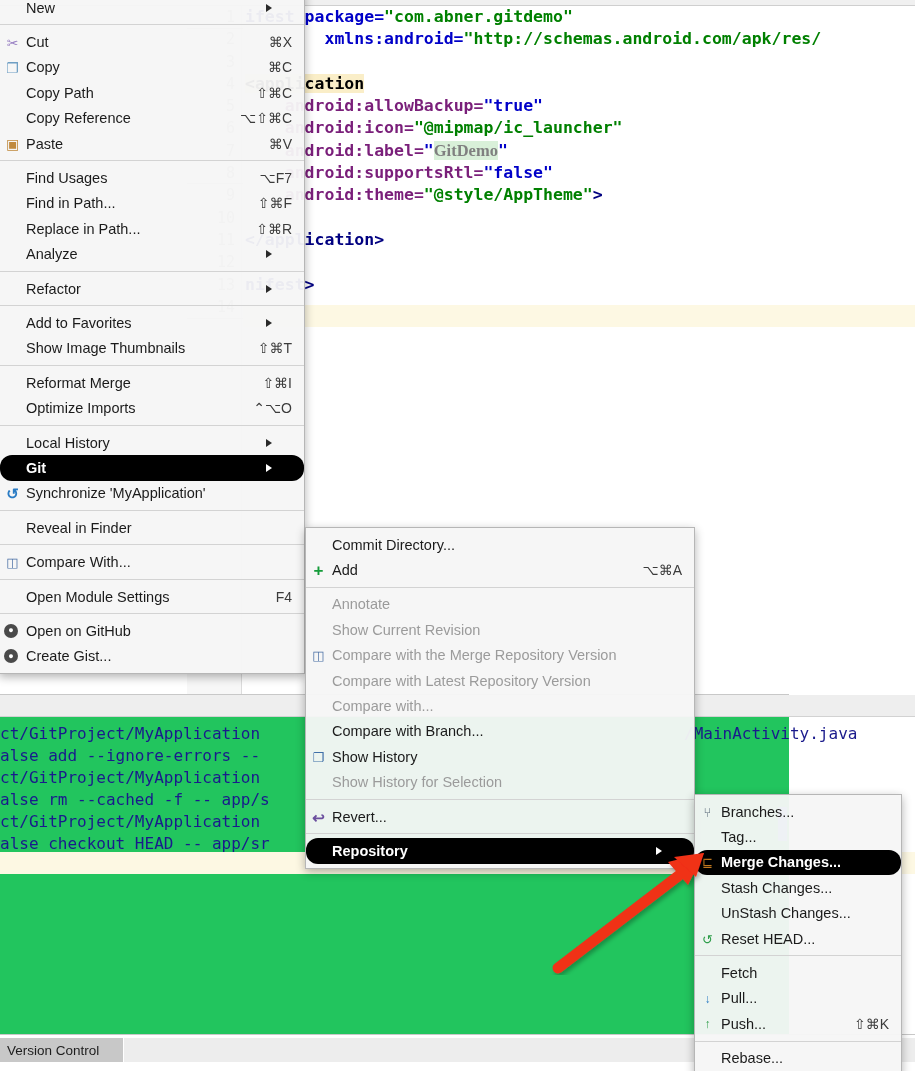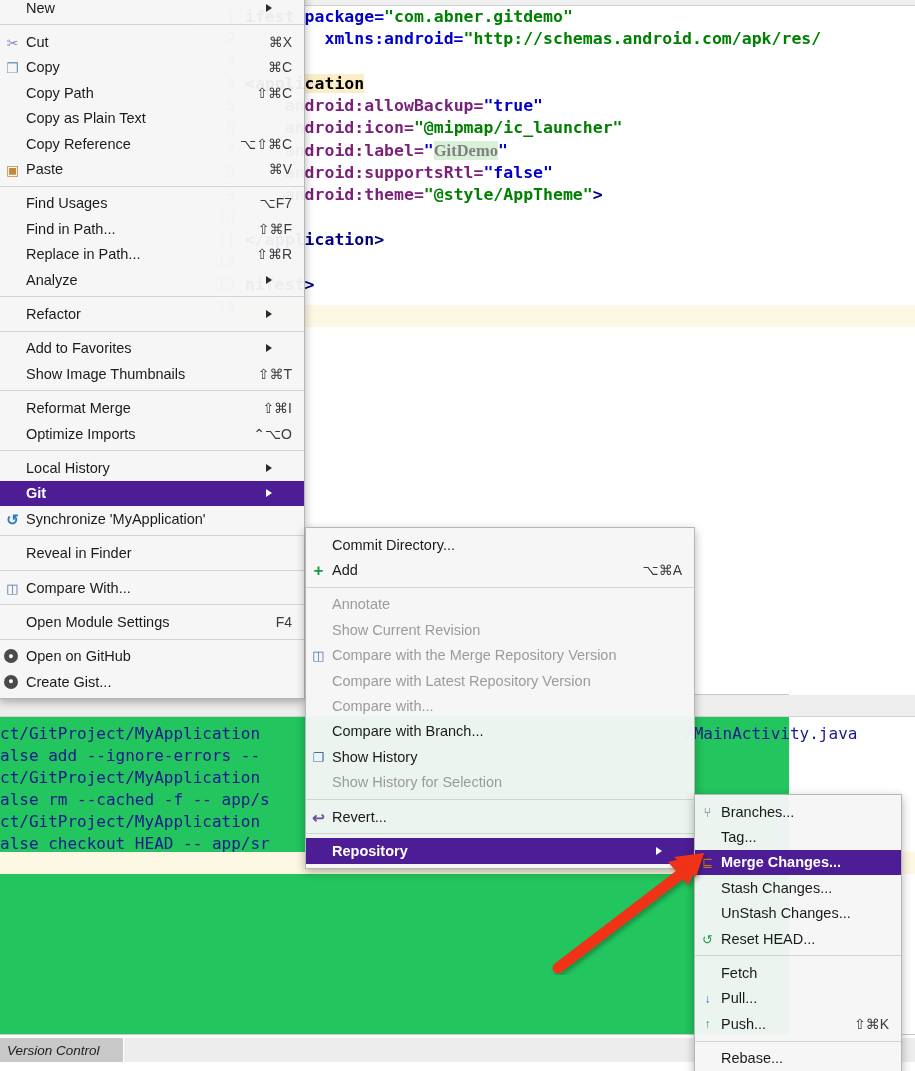--- a/index.html
+++ b/index.html
@@ -86,21 +86,21 @@
     color: #1a1a8c; white-space: pre;
   }
   .console-scroll-marker {
     position: absolute; right: 2px; top: 112px; width: 9px; height: 34px;
     background: #4a87df;
   }
 
   
   .statusbar {
     position: absolute; left: 0; top: 1034px; width: 915px; height: 37px;
-    background: #ffffff; border-top: 1px solid #c8c8c8; font-style: italic;
+    background: #ffffff; border-top: 1px solid #c8c8c8;
   }
   .vc-tab {
     position: absolute; left: 0; top: 3px; width: 123px; height: 24px;
     background: #c8c8c8; display: flex; align-items: center;
     padding-left: 7px;
     font-size: 13.5px; color: #1d1d1d;
   }
   .vc-rest {
     position: absolute; left: 123px; top: 3px; right: 0; height: 24px;
     background: #ededed; border-left: 1px solid #ffffff;
@@ -123,21 +123,21 @@
     padding-left: 26px; padding-right: 12px;
     white-space: nowrap;
     cursor: default;
   }
   .mi .lbl { flex: 0 0 auto; }
   .mi .sc {
     margin-left: auto; padding-left: 26px;
     color: #3b3b3b; font-size: 14px;
   }
   .mi.disabled .lbl { color: #9b9b9b; }
-  .mi.sel { background: #4c1d95; color: #ffffff; }
+  .mi.sel { background: #000000; color: #ffffff; border-radius: 12px; }
   .mi.sel .lbl { color: #ffffff; font-weight: bold; }
   .sep { height: 1px; background: #d3d3d3; margin: 4px 0; }
   .arrow {
     margin-left: auto; padding-left: 20px;
     width: 0; height: 0;
     border-left: 6px solid #2a2a2a;
     border-top: 4.5px solid transparent;
     border-bottom: 4.5px solid transparent;
   }
   .mi.sel .arrow { border-left-color: #ffffff; }
@@ -240,23 +240,20 @@
       <div class="mi">
         <span class="ico ic-copy">❐</span>
         <span class="lbl">Copy</span>
         <span class="sc">⌘C</span>
       </div>
       <div class="mi">
         <span class="lbl">Copy Path</span>
         <span class="sc">⇧⌘C</span>
       </div>
       <div class="mi">
-        <span class="lbl">Copy as Plain Text</span>
-      </div>
-      <div class="mi">
         <span class="lbl">Copy Reference</span>
         <span class="sc">⌥⇧⌘C</span>
       </div>
       <div class="mi">
         <span class="ico ic-paste">▣</span>
         <span class="lbl">Paste</span>
         <span class="sc">⌘V</span>
       </div>
       <div class="sep"></div>
       <div class="mi">

